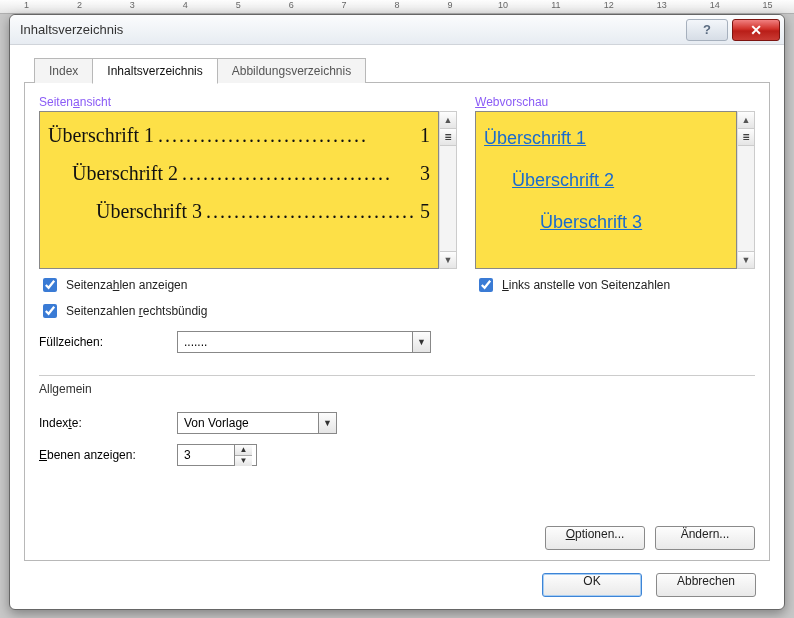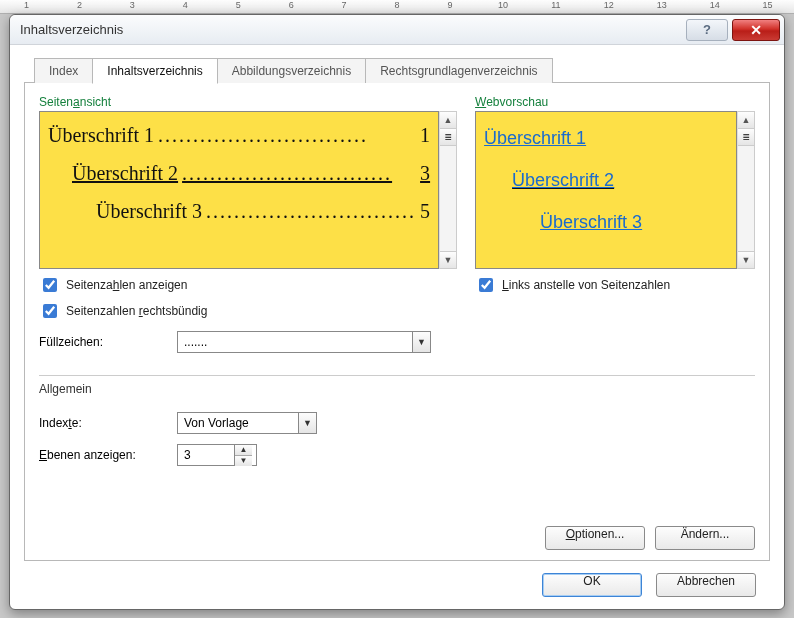--- a/index.html
+++ b/index.html
@@ -108,21 +108,21 @@
     display:flex;
     flex-direction:column;
   }
   .columns {
     display:flex;
     gap:18px;
   }
   .col { flex:1; display:flex; flex-direction:column; }
   .col-label {
     font-size:12px;
-    color:#15803d;
+    color:#8b5cf6;
     margin-bottom:2px;
   }
   .col-label u { text-decoration:underline; }
   .preview-wrap {
     display:flex;
     height:158px;
   }
   .preview-box {
     flex:1;
     border:1px solid #888;
@@ -131,21 +131,21 @@
     font-size:20px;
     color:#111;
     padding:4px 8px;
     line-height:1.9;
     overflow:hidden;
   }
   .preview-box .row { display:flex; white-space:nowrap; }
   .preview-box .row .txt {}
   .preview-box .row .dots { flex:1; overflow:hidden; letter-spacing:2px; padding:0 4px;}
   .preview-box .row .pg { }
-  .preview-box .ind1 { padding-left:24px;text-decoration:underline; }
+  .preview-box .ind1 { padding-left:24px; }
   .preview-box .ind2 { padding-left:48px; }
   .web-preview a {
     color:#1a6bce;
     text-decoration:underline;
     font-family:"Segoe UI",sans-serif;
     font-size:18px;
   }
   .web-preview div { line-height:2.1; }
   .web-preview .ind1 { padding-left:28px; }
   .web-preview .ind2 { padding-left:56px; }
@@ -280,21 +280,20 @@
     <div class="titlebar-spacer"></div>
     <div class="titlebar-btn help">?</div>
     <div class="titlebar-btn close">✕</div>
   </div>
 
   <div class="dialog-body">
     <div class="tabs">
       <div class="tab">Index</div>
       <div class="tab active">Inhaltsverzeichnis</div>
       <div class="tab">Abbildungsverzeichnis</div>
-      <div class="tab">Rechtsgrundlagenverzeichnis</div>
     </div>
 
     <div class="tab-panel">
 
       <div class="columns">
 
         <div class="col">
           <div class="col-label">
             <span>Seiten</span><u>a</u><span>nsicht</span>
           </div>
@@ -373,21 +372,21 @@
         </div>
       </div>
 
       <div class="divider"></div>
       <div class="section-title">Allgemein</div>
 
       <div class="form-row">
         <label>
           <span>Index</span><u>t</u><span>e:</span>
         </label>
-        <div class="combo-like" style="width:140px">
+        <div class="combo-like" style="width:160px">
           <span>Von Vorlage</span>
           <div class="combo-btn">▼</div>
         </div>
       </div>
 
       <div class="form-row">
         <label>
           <u>E</u><span>benen anzeigen:</span>
         </label>
         <div class="spinner">

